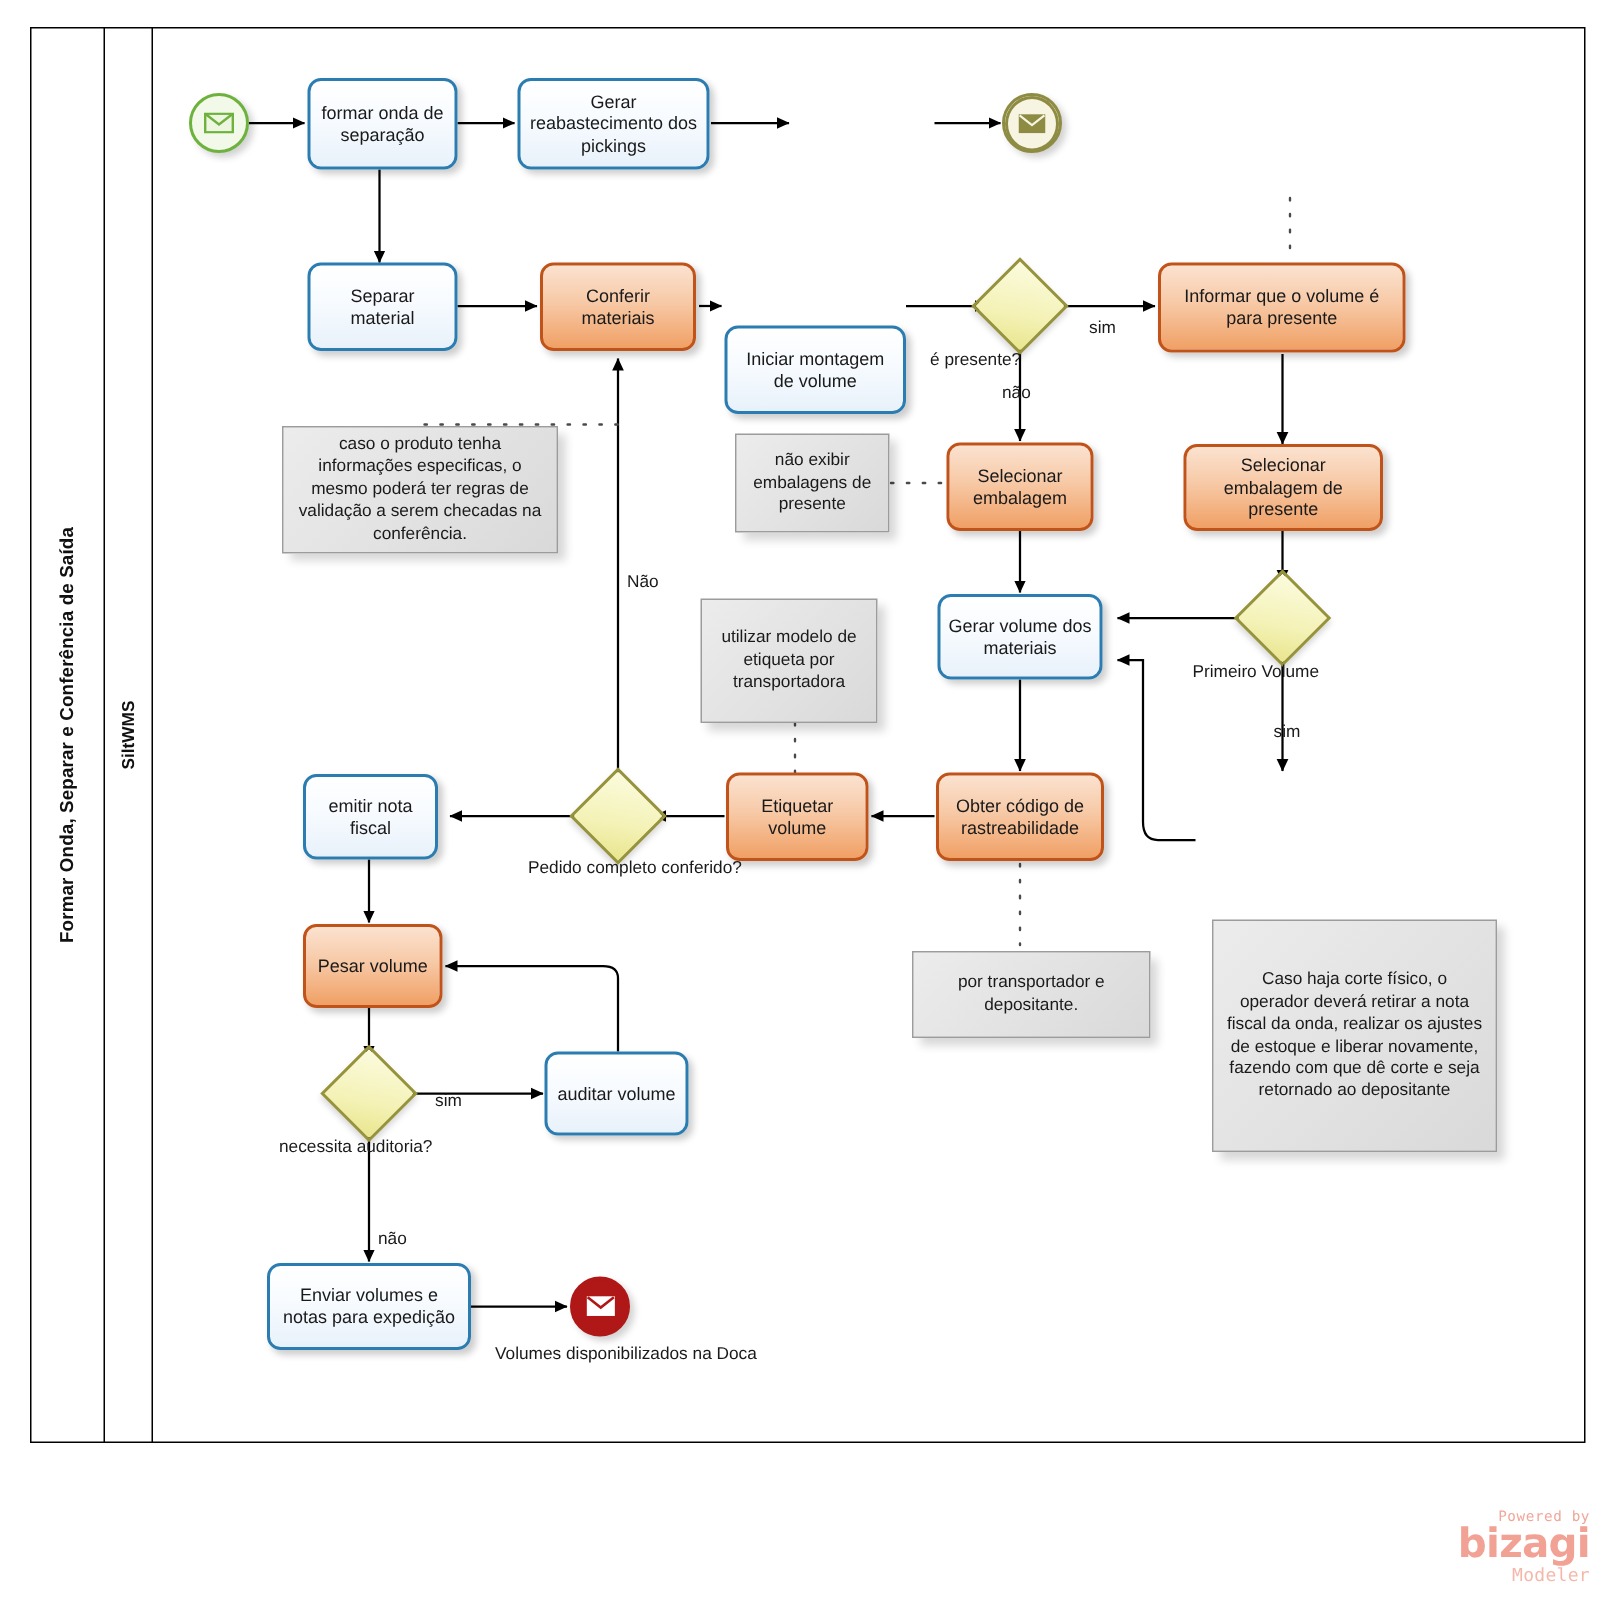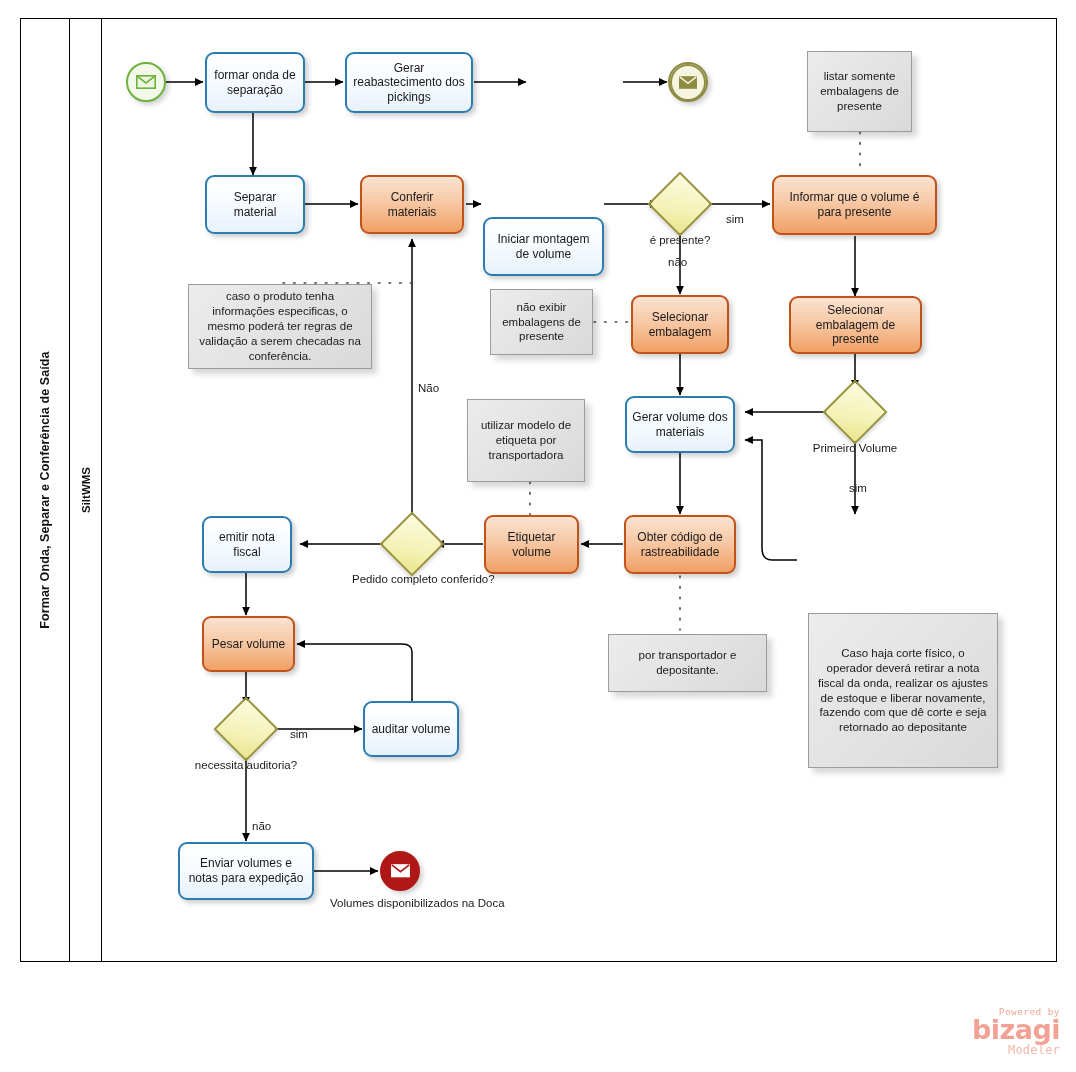--- a/index.html
+++ b/index.html
@@ -54,21 +54,21 @@
   
   .note{position:absolute;box-sizing:border-box;
         border:1.2px solid #9c9c9c;
         background:linear-gradient(135deg,#ececec 0%,#e2e2e2 55%,#d9d9d9 100%);
         display:flex;align-items:center;justify-content:center;text-align:center;
         font-size:11.5px;line-height:1.3;color:#1a1a1a;padding:6px 8px;
         box-shadow:5px 5px 6px rgba(0,0,0,.16);}
 
   
   .lbl{position:absolute;font-size:11.5px;color:#1a1a1a;white-space:pre;
-       text-align:center;line-height:1.25;}
+       line-height:1.25;}
 
   
   #wires{position:absolute;left:0;top:0;width:1076px;height:1072px;
          pointer-events:none;}
 
   
   .logo{position:absolute;left:950px;top:1006px;width:110px;height:58px;
         text-align:right;}
   .logo .pb{font-size:9.5px;color:#f0a79a;letter-spacing:.4px;
         font-family:"DejaVu Sans Mono",monospace;}
@@ -263,23 +263,20 @@
     </div>
   <div class="lbl" style="left:186px;top:758px;width:120px;">necessita auditoria?</div>
 
   <div class="lbl" style="left:726px;top:212px;width:48px;text-align:left;">sim</div>
   <div class="lbl" style="left:668px;top:255px;width:48px;text-align:left;">não</div>
   <div class="lbl" style="left:418px;top:381px;width:48px;text-align:left;">Não</div>
   <div class="lbl" style="left:849px;top:481px;width:48px;text-align:left;">sim</div>
   <div class="lbl" style="left:290px;top:727px;width:48px;text-align:left;">sim</div>
   <div class="lbl" style="left:252px;top:819px;width:48px;text-align:left;">não</div>
 
-  <div class="note" style="left:807px;top:51px;width:105px;height:81px;">
-    <span>listar somente embalagens de presente</span>
-    </div>
 
   <div class="note" style="left:188px;top:284px;width:184px;height:85px;">
     <span>caso o produto tenha informações especificas, o mesmo poderá ter regras de validação a serem checadas na conferência.</span>
     </div>
 
   <div class="note" style="left:490px;top:289px;width:103px;height:66px;">
     <span>não exibir embalagens de presente</span>
     </div>
 
   <div class="note" style="left:467px;top:399px;width:118px;height:83px;">

